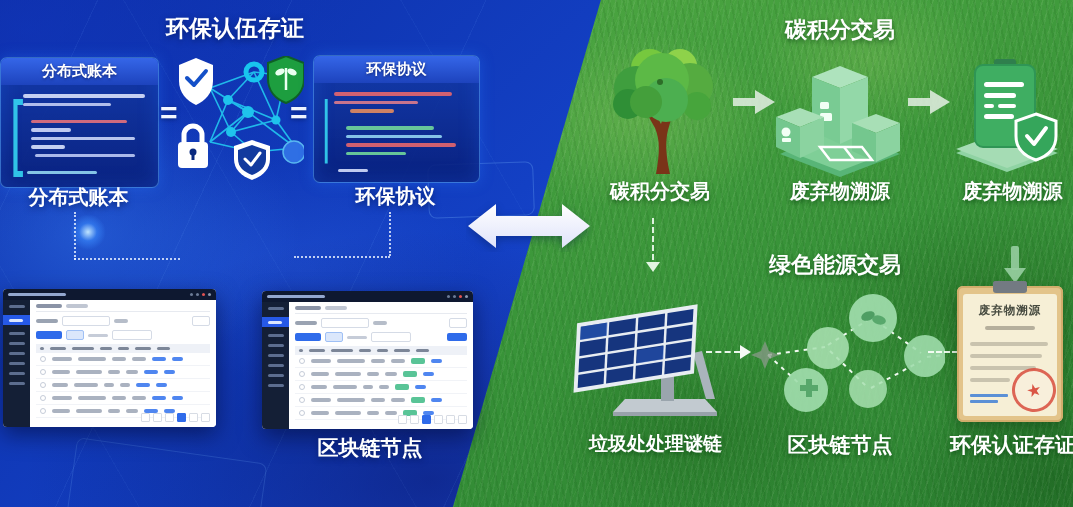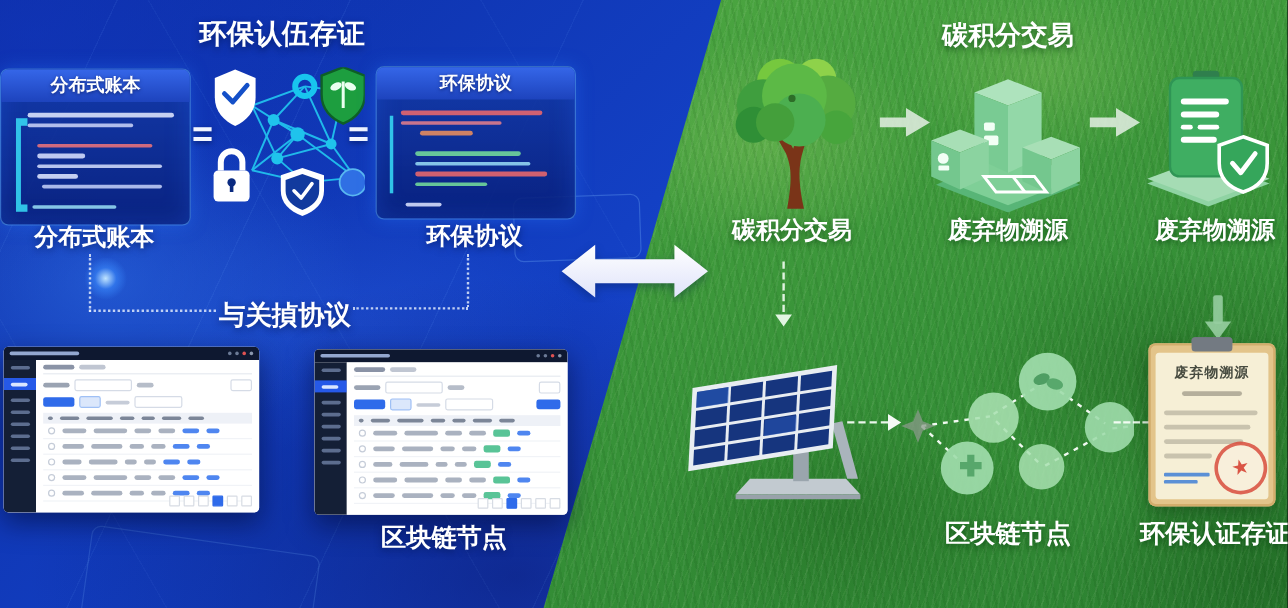--- a/index.html
+++ b/index.html
@@ -213,21 +213,20 @@
   </div>
 
   <div class="cap" style="left:0;top:184px;width:157px;font-size:20px;">分布式账本</div>
   <div class="cap" style="left:313px;top:183px;width:165px;font-size:20px;">环保协议</div>
 
   <div class="dotv" style="left:74px;top:212px;height:48px;"></div>
   <div class="doth" style="left:74px;top:258px;width:106px;"></div>
   <div class="dotv" style="left:389px;top:212px;height:44px;"></div>
   <div class="doth" style="left:294px;top:256px;width:96px;"></div>
 
-  <div class="cap" style="left:155px;top:248px;width:165px;font-size:22px;">与关揁协议</div>
 
   <div class="dash" style="left:3px;top:289px;width:213px;height:138px;">
       <div class="db-titlebar">
         <span class="skel" style="width: 58px; height: 3.5px; background: rgb(147, 167, 207);"></span>
         <span class="db-dot" style="background: rgb(107, 122, 150); margin-left: auto;"></span>
         <span class="db-dot" style="background: rgb(107, 122, 150);"></span>
         <span class="db-dot" style="background: rgb(224, 82, 82);"></span>
         <span class="db-dot" style="background: rgb(138, 151, 173);"></span>
       </div>
       <div class="db-body">
@@ -501,20 +500,21 @@
   <div class="cap cap-green" style="left:775px;top:178px;width:130px;font-size:20px;">废弃物溯源</div>
   <div class="cap cap-green" style="left:940px;top:178px;width:145px;font-size:20px;">废弃物溯源</div>
 
   <div class="dotv-g" style="left:652px;top:218px;height:42px;"></div>
   <div class="tri-down" style="left:646px;top:262px;"></div>
   <div class="soft-arrow" style="left:1004px;top:246px;width:22px;height:40px;">
       <span class="bar"></span>
       <span class="head"></span>
     </div>
 
+  <div class="cap cap-green" style="left:750px;top:250px;width:170px;font-size:22px;">绿色能源交易</div>
 
   <svg style="position:absolute;left:565px;top:295px;" width="165" height="125" viewBox="0 0 165 125">
     <polygon points="60,104 140,104 152,117 48,117" fill="#c2cad0"></polygon>
     <polygon points="48,117 152,117 152,121 48,121" fill="#98a2aa"></polygon>
     <rect x="96" y="76" width="13" height="30" fill="#9aa5ad"></rect>
     <polygon points="128,58 137,56 150,104 141,104" fill="#aab4bc"></polygon>
     <g transform="translate(14,30) rotate(-9) skewX(-12)">
       <rect x="0" y="0" width="118" height="64" fill="#16357e" stroke="#e8edf2" stroke-width="4"></rect>
       <line x1="29.5" y1="0" x2="29.5" y2="64" stroke="#e8edf2" stroke-width="2.5"></line>
       <line x1="59" y1="0" x2="59" y2="64" stroke="#e8edf2" stroke-width="2.5"></line>
@@ -562,16 +562,17 @@
     <div class="ln" style="left:28px;top:40px;width:50px;background:#b5af9c;"></div>
     <div class="ln" style="left:13px;top:56px;width:78px;"></div>
     <div class="ln" style="left:13px;top:68px;width:72px;"></div>
     <div class="ln" style="left:13px;top:80px;width:66px;"></div>
     <div class="ln" style="left:13px;top:92px;width:40px;"></div>
     <div class="blu" style="left:13px;top:108px;width:38px;"></div>
     <div class="blu" style="left:13px;top:114px;width:28px;"></div>
     <div class="stamp">★</div>
   </div>
 
+  <div class="cap cap-green" style="left:578px;top:431px;width:155px;font-size:19px;">垃圾处处理谜链</div>
   <div class="cap cap-green" style="left:760px;top:431px;width:160px;font-size:21px;">区块链节点</div>
   <div class="cap cap-green" style="left:938px;top:431px;width:150px;font-size:21px;">环保认证存证</div>
 
 </div>
 
 </body></html>

